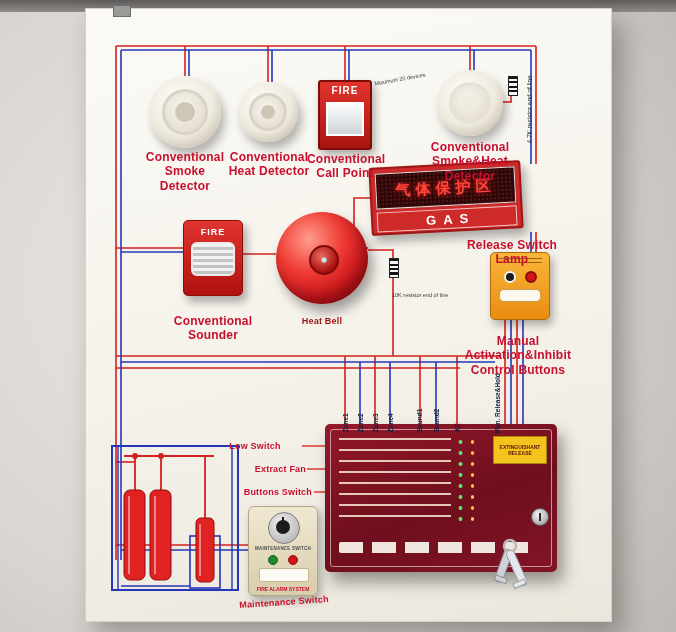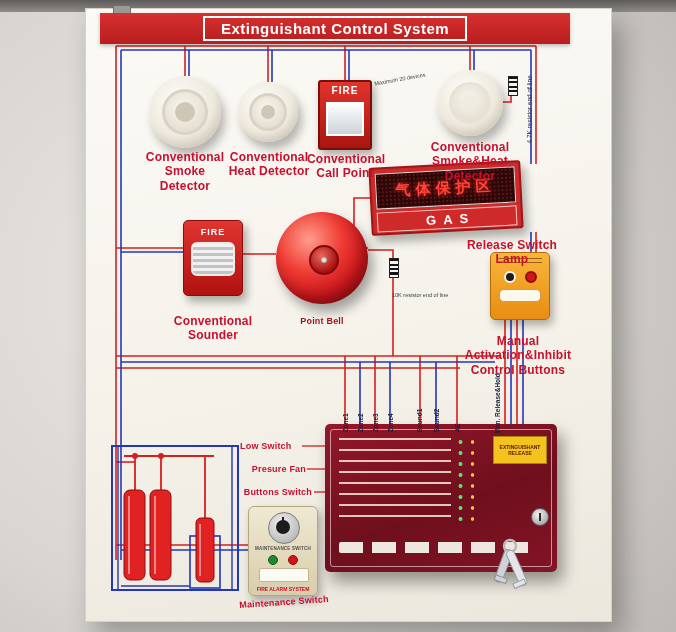--- a/index.html
+++ b/index.html
@@ -179,23 +179,20 @@
       <circle cx="135" cy="456" r="3" fill="#d42020"></circle>
         <circle cx="161" cy="456" r="3" fill="#d42020"></circle>
       <rect x="124" y="490" width="21" height="90" rx="6" fill="#e02222" stroke="#8f0d0d"></rect>
       <rect x="150" y="490" width="21" height="90" rx="6" fill="#e02222" stroke="#8f0d0d"></rect>
       <rect x="196" y="518" width="18" height="64" rx="5" fill="#e02222" stroke="#8f0d0d"></rect>
       <path d="M129,496 V574 M155,496 V574 M200,524 V576" stroke="rgba(255,255,255,.45)" stroke-width="2"></path>
     </g>
   </svg>
 
   <div class="bracket"></div>
-  <div class="hdr">
-    <div class="title">Extinguishant Control System</div>
-  </div>
 
   <div class="det" style="left:149px;top:76px;width:72px;height:72px;">
     <div class="ring"></div>
     <div class="core"></div>
   </div>
   <div class="lbl" style="left:138px;top:150px;width:94px;">Conventional
 Smoke Detector</div>
 
   <div class="det" style="left:238px;top:82px;width:60px;height:60px;">
     <div class="ring" style="inset:11px;"></div>
@@ -244,36 +241,36 @@
     <div class="snd-horn"></div>
   </div>
   <div class="lbl" style="left:170px;top:314px;width:86px;">Conventional
 Sounder</div>
 
   <div class="bell">
     <div class="bell-hub">
       <div class="bell-screw"></div>
     </div>
   </div>
-  <div class="lbl big dark" style="left:290px;top:316px;width:64px;">Point Bell</div>
+  <div class="lbl big dark" style="left:290px;top:316px;width:64px;">Heat Bell</div>
 
   <div class="resistor" style="left:389px;top:258px;"></div>
   <div class="tiny" style="left:392px;top:292px;">10K resistor end of line</div>
 
   <div class="vtext" style="left:323px;top:407px;width:44px;">Zone1</div>
   <div class="vtext" style="left:338px;top:407px;width:44px;">Zone2</div>
   <div class="vtext" style="left:353px;top:407px;width:44px;">Zone3</div>
   <div class="vtext" style="left:368px;top:407px;width:44px;">Zone4</div>
   <div class="vtext" style="left:397px;top:407px;width:44px;">Sound1</div>
   <div class="vtext" style="left:414px;top:407px;width:44px;">Sound2</div>
   <div class="vtext" style="left:435px;top:407px;width:44px;">AE</div>
   <div class="vtext" style="left:457px;top:390px;width:80px;">Man. Release&amp;Hold</div>
 
-  <div class="lbl big" style="left:240px;top:441px;width:62px;text-align:left;">Low Switch</div>
-  <div class="lbl big" style="left:236px;top:464px;width:70px;text-align:right;">Presure Fan</div>
+  <div class="lbl big" style="left:224px;top:441px;width:62px;text-align:center;">Low Switch</div>
+  <div class="lbl big" style="left:236px;top:464px;width:70px;text-align:right;">Extract Fan</div>
   <div class="lbl big" style="left:230px;top:487px;width:82px;text-align:right;">Buttons Switch</div>
 
   <div class="panel">
     <div class="panel-face"></div>
     <div class="panel-lines"></div>
     <div class="panel-dots green"></div>
     <div class="panel-dots amber"></div>
     <div class="panel-yellow">EXTINGUISHANT
 RELEASE</div>
     <div class="panel-buttons"></div>

